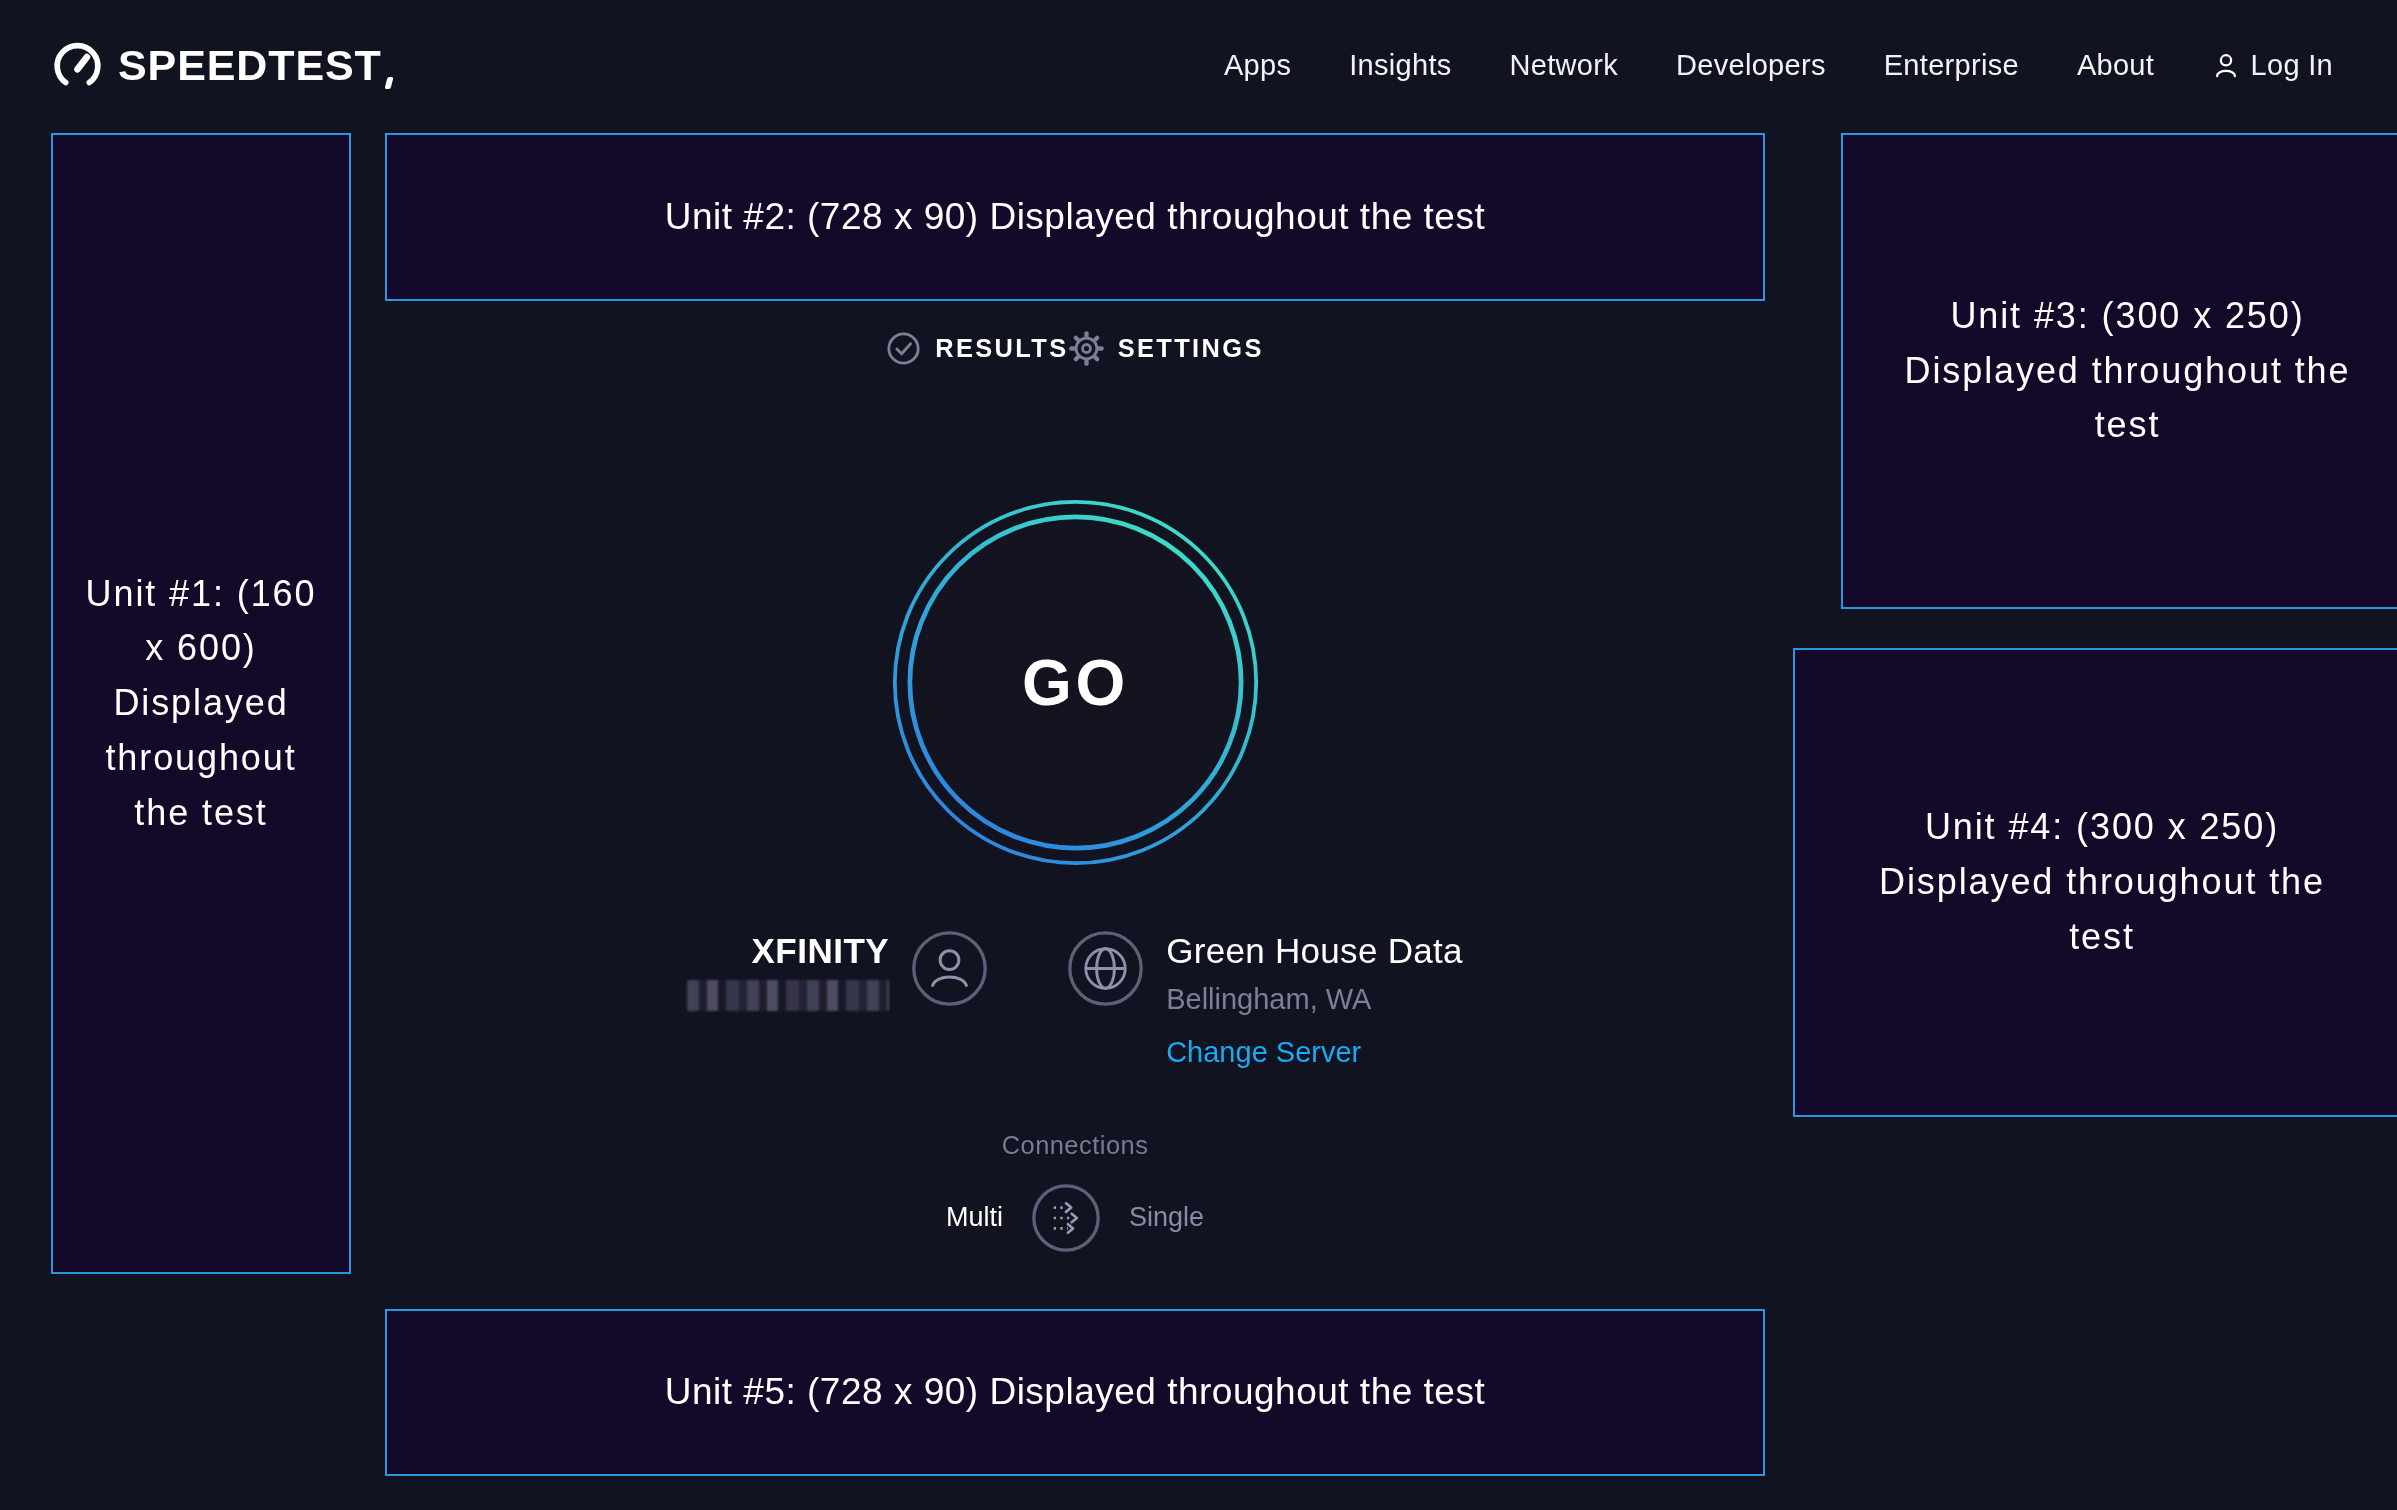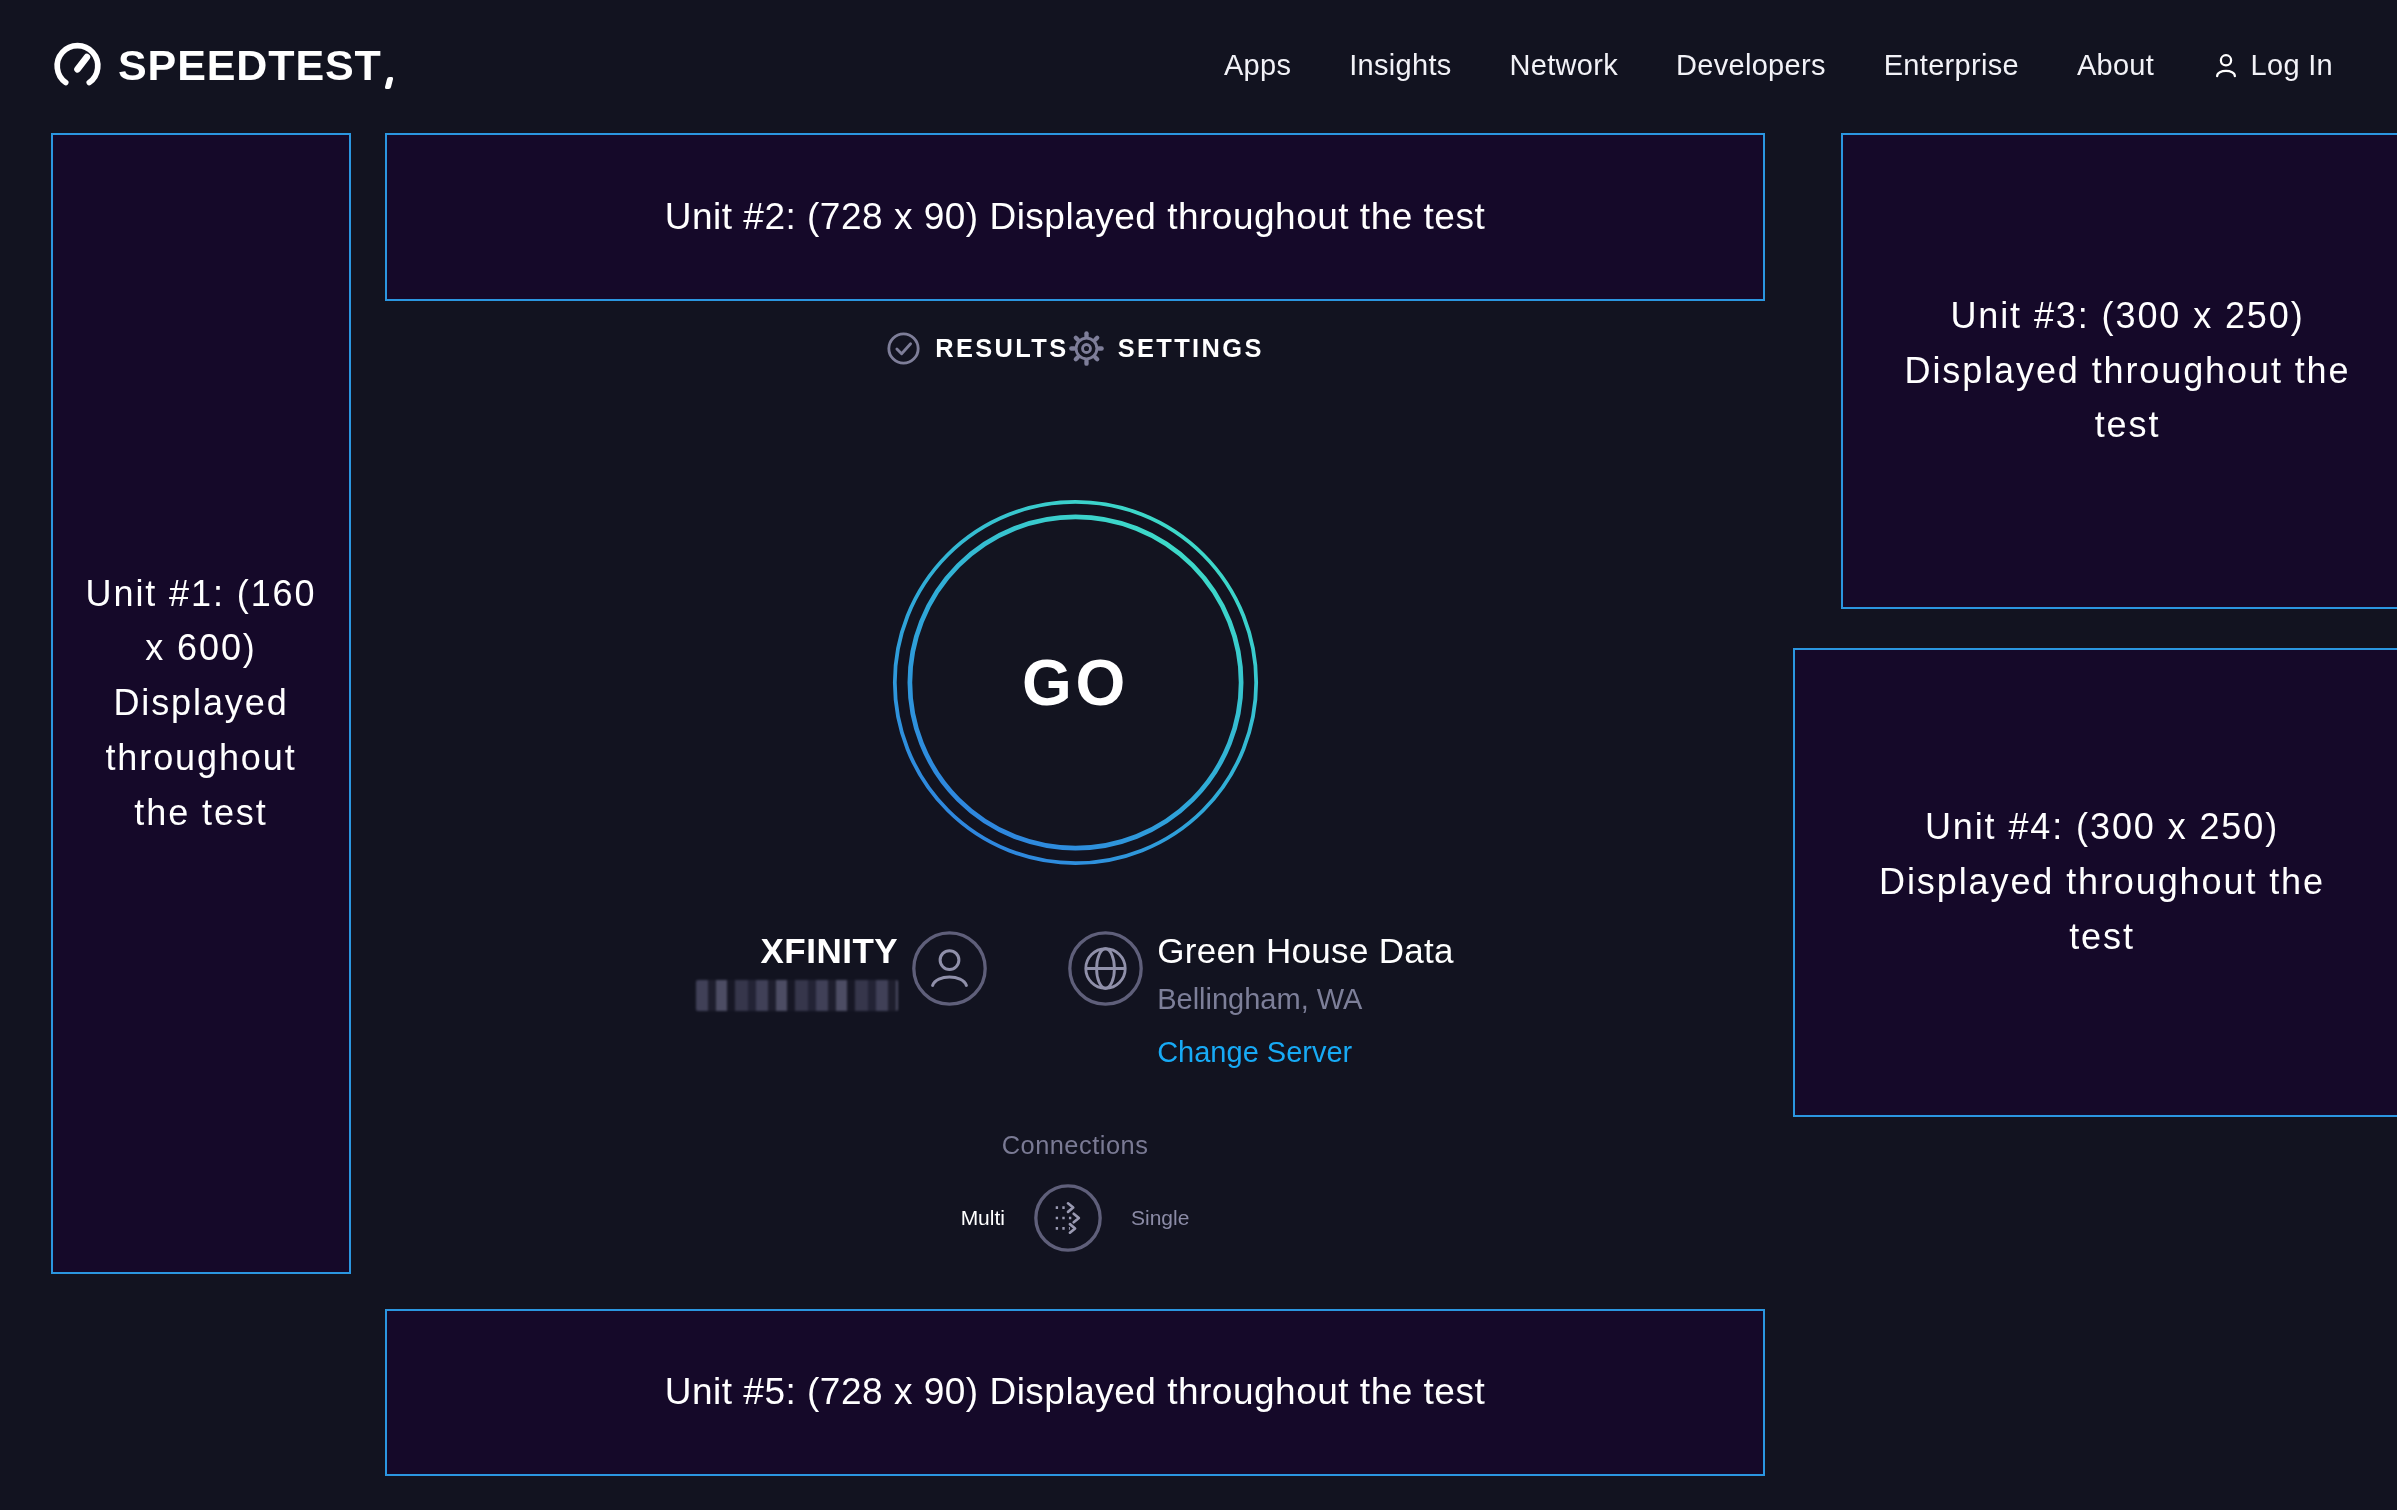--- a/index.html
+++ b/index.html
@@ -56,41 +56,41 @@
   .go-label {
     position:absolute; inset:0; display:flex; align-items:center; justify-content:center;
     font-size:64px; font-weight:700; letter-spacing:3.8px; color:#fff;
   }
 
   
   .meta {
     position:absolute; top:930px; left:385px; width:1380px;
     display:flex; justify-content:center; align-items:flex-start; gap:79px;
   }
-  .meta-group { display:flex; align-items:flex-start; gap:13px; }
+  .meta-group { display:flex; align-items:flex-start; gap:22px; }
   .isp-col { text-align:right; }
   .isp-name { font-size:35px; font-weight:600; letter-spacing:0.5px; line-height:41px; color:#fff; }
   .redacted {
     margin-top:8.5px; margin-left:auto; width:202px; height:31px; border-radius:1.9px;
     background-image:
       repeating-linear-gradient(90deg, #45455e 0 12.2px, #20202f 12.2px 20px, #53536b 20px 31px, #181826 31px 39px, #3a3a50 39px 52px, #252538 52px 60px),
       repeating-linear-gradient(0deg, rgba(255,255,255,0.10) 0 8.5px, rgba(0,0,0,0.35) 8.5px 16px);
     filter:blur(1.1px);
     opacity:0.9;
   }
   .server-col { text-align:left; }
   .server-name { font-size:35px; font-weight:500; letter-spacing:0.3px; line-height:41px; color:#fff; }
   .server-loc { margin-top:12.2px; font-size:29px; color:#7d7f99; }
   .server-change { margin-top:20px; font-size:29px; color:#17aaf5; cursor:pointer; display:inline-block; }
 
   
   .connections { position:absolute; top:1131px; left:385px; width:1380px; text-align:center; }
   .conn-label { font-size:25.4px; color:#7a7a94; letter-spacing:0.5px; }
   .conn-row { margin-top:22.6px; display:flex; justify-content:center; align-items:center; gap:28px; }
-  .conn-option { font-size:21px; color:#8b8ba6; cursor:pointer; }
+  .conn-option { font-size:27px; color:#8b8ba6; cursor:pointer; }
   .conn-option.selected { color:#fff; font-weight:500; }
   .conn-toggle { cursor:pointer; display:flex; }
 </style>
 </head>
 <body>
 
 <div class="screen">
 
   <div class="header">
     <div class="logo">

